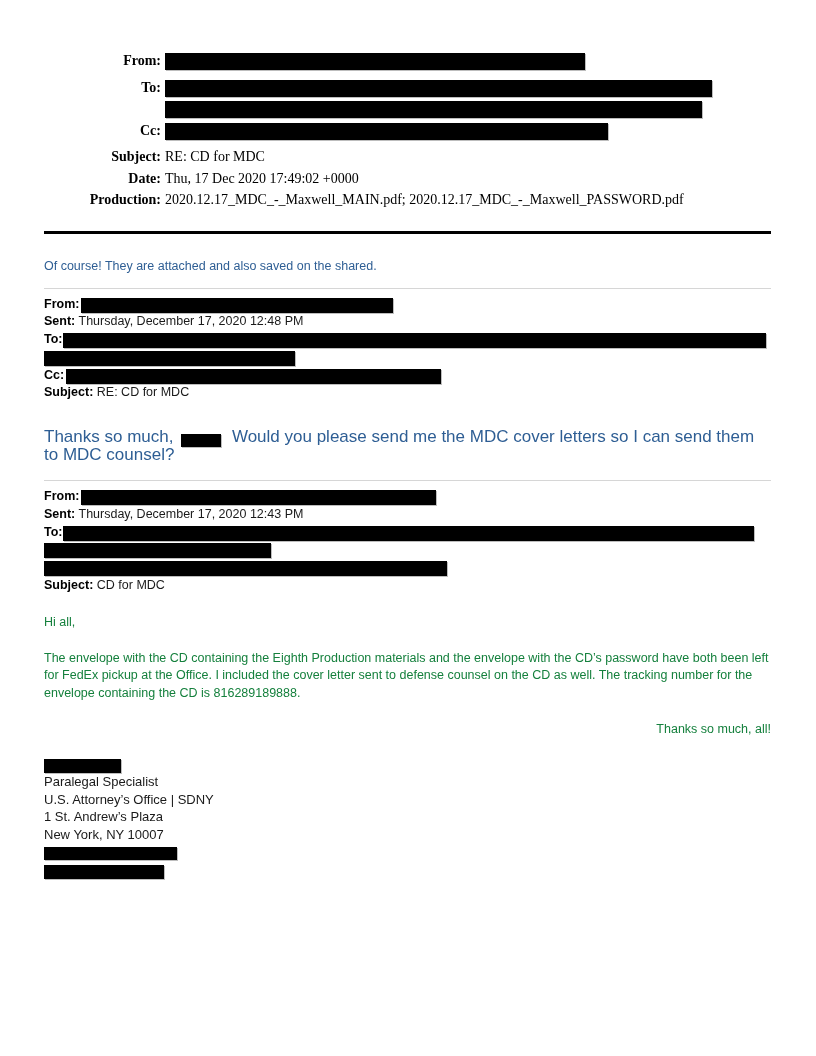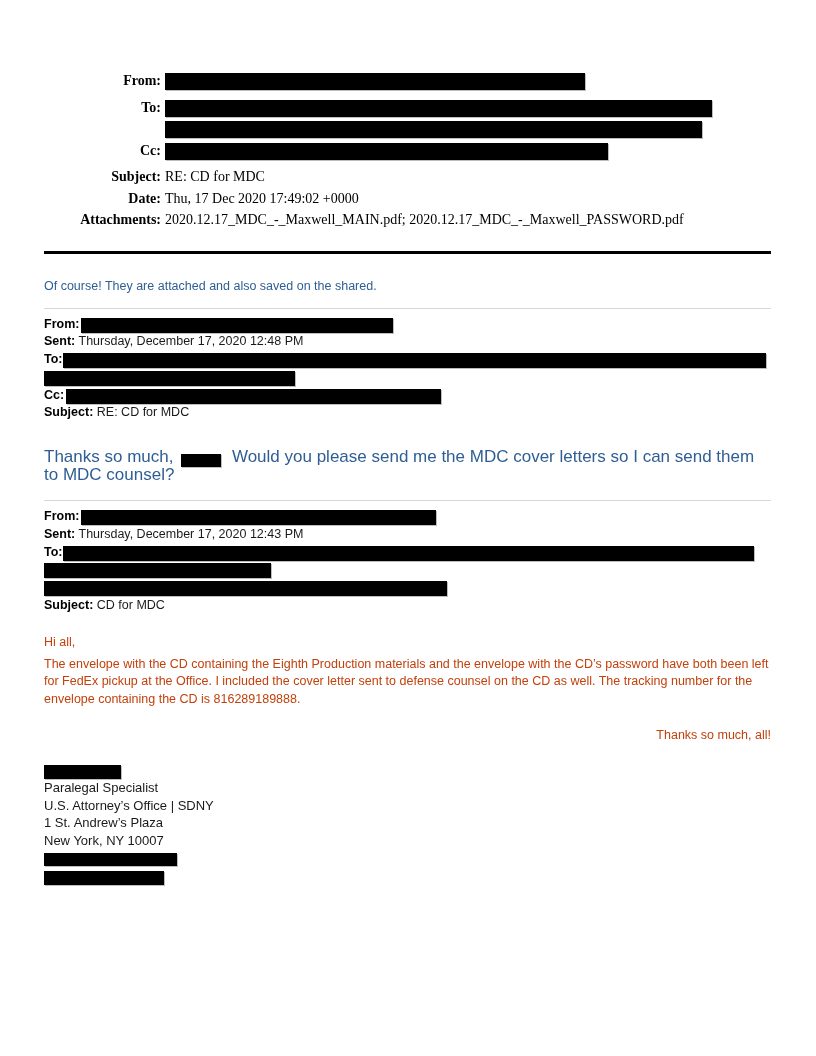--- a/index.html
+++ b/index.html
@@ -6,21 +6,21 @@
   .page{
     position:relative;
     width:816px;height:1056px;
     background:#ffffff;
     margin:0 auto;
     overflow:hidden;
     font-family:"Liberation Sans",sans-serif;
   }
   .content{
     position:absolute;left:44px;top:0;width:727px;
-    padding-top:72px;
+    padding-top:52px;
   }
 
   
   .top-header{
     font-family:"Liberation Serif","DejaVu Serif",serif;
     font-size:14px;color:#000;
   }
   .hdr-row{display:flex;align-items:flex-start;margin-bottom:4px;}
   .hdr-label{width:117px;text-align:right;font-weight:bold;flex:none;line-height:17.5px;}
   .hdr-value{margin-left:4px;line-height:17.5px;}
@@ -30,38 +30,38 @@
     background:var(--redaction-black,#000);
     display:inline-block;
     box-shadow:1px 1px 0 #bdbdbd;
   }
   .hdr-bar{height:17px;margin-top:1px;}
 
   .rule{height:3px;background:#000;margin-top:22px;width:100%;}
 
   
   .blue{color:var(--reply-blue,#2E5E94);}
-  .body-text{font-size:12.5px;line-height:17.8px;color:#c2410c;}
+  .body-text{font-size:12.5px;line-height:17.8px;color:#15803d;}
 
   .reply-line{margin-top:24px;line-height:17px;font-size:12.5px;}
 
   .divider{height:1px;background:var(--divider-gray,#d6d6d6);width:100%;}
   .div1{margin-top:13px;}
   .div2{margin-top:16px;}
 
   .q-block{margin-top:7px;font-size:12.5px;line-height:17.8px;color:#1a1a1a;}
   .q-line{white-space:nowrap;}
   .q-label{font-weight:bold;color:#000;}
   .q-bar{height:15px;vertical-align:text-bottom;margin-bottom:-2px;}
   .inline-bar{height:13px;vertical-align:text-bottom;margin-bottom:-1px;}
 
   .q-msg{margin-top:26px;font-size:17px;line-height:17.8px;}
 
   .greeting{margin-top:19px;}
-  .para{margin-top:4px;width:727px;}
+  .para{margin-top:18px;width:727px;}
   .closing{margin-top:18px;text-align:right;}
 
   .sig{font-size:13px;line-height:17.8px;color:#1a1a1a;}
   .sig-name-bar{display:block;margin-top:20px;height:14px;width:77px;}
   .sig-bar1{display:block;margin-top:3px;height:13px;width:133px;}
   .sig-bar2{display:block;margin-top:5px;height:14px;width:120px;}
 </style>
 </head>
 <body>
 
@@ -92,21 +92,21 @@
         <span class="hdr-label">Subject:</span>
         <span class="hdr-value">RE: CD for MDC</span>
       </div>
 
       <div class="hdr-row">
         <span class="hdr-label">Date:</span>
         <span class="hdr-value">Thu, 17 Dec 2020 17:49:02 +0000</span>
       </div>
 
       <div class="hdr-row">
-        <span class="hdr-label">Attachments:</span>
+        <span class="hdr-label">Production:</span>
         <span class="hdr-value">2020.12.17_MDC_-_Maxwell_MAIN.pdf; 2020.12.17_MDC_-_Maxwell_PASSWORD.pdf</span>
       </div>
 
       <div class="rule"></div>
     </div>
 
     <div class="reply-line blue">Of course! They are attached and also saved on the shared.</div>
 
     <div class="divider div1"></div>
 

